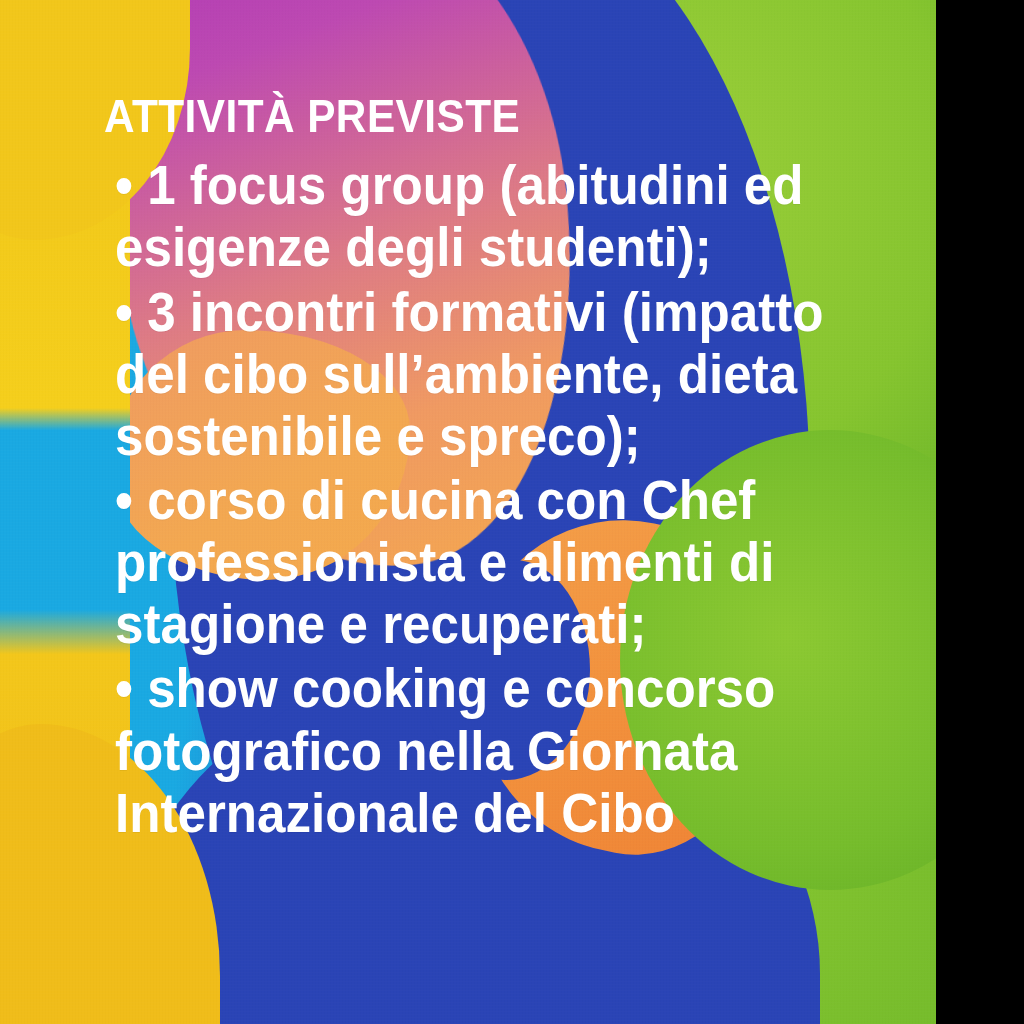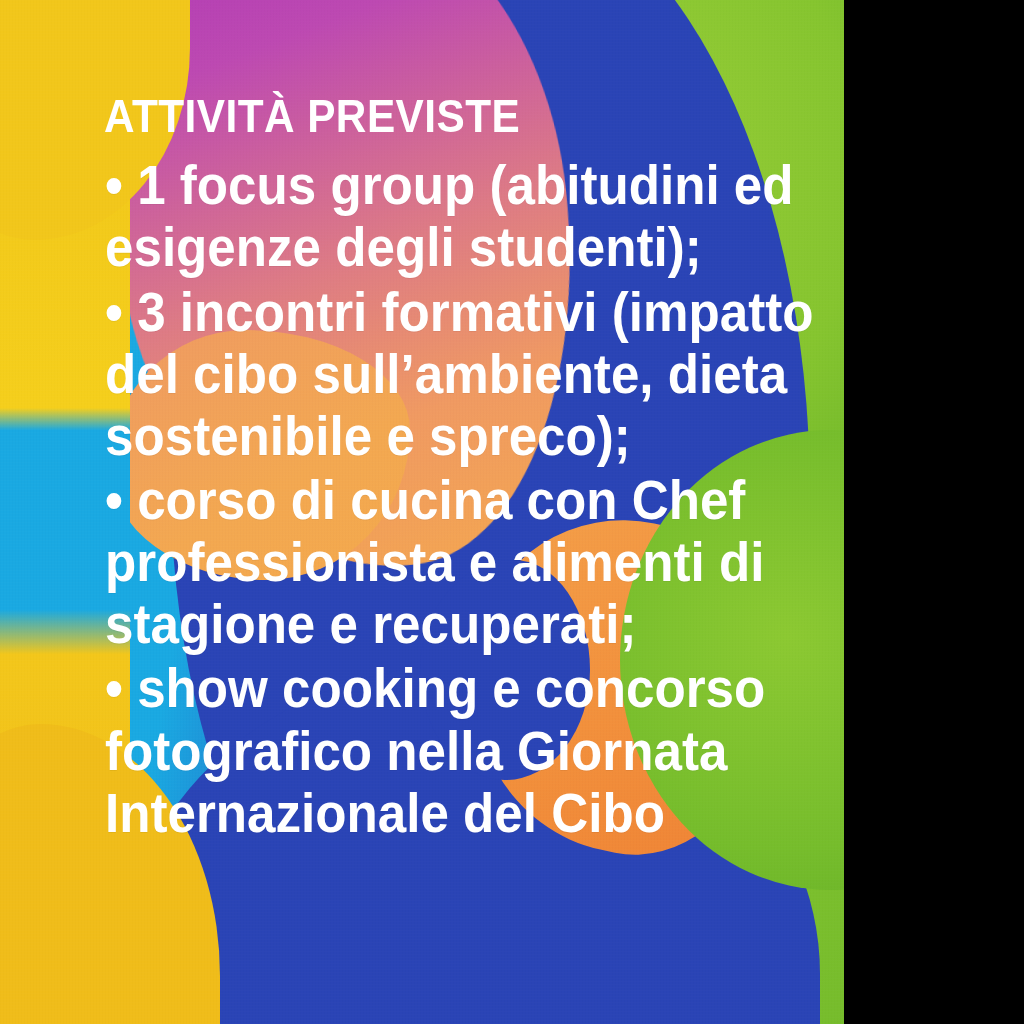--- a/index.html
+++ b/index.html
@@ -5,21 +5,21 @@
   html, body {
     margin: 0;
     padding: 0;
     background: #000;
   }
   body {
     font-family: "Liberation Sans", sans-serif;
   }
   .poster {
     position: relative;
-    width: 844px;
+    width: 936px;
     height: 1024px;
     overflow: hidden;
     background: #18a7e0;
   }
   
   .bg-base {
     position: absolute;
     inset: 0;
     background: linear-gradient(100deg, #1aa9e2 0%, #1aa9e2 28%, #2b44b4 55%, #2b44b4 72%, #6cbb2b 86%, #7ec62e 100%);
   }
@@ -159,21 +159,21 @@
     font-size: 46px;
     letter-spacing: 0.5px;
     line-height: 1.05;
     margin: 0 0 14px 0;
     text-transform: uppercase;
     transform: scaleX(0.92);
     transform-origin: left center;
   }
   .bullets {
     list-style: none;
-    margin: 1px;
+    margin: 11px;
     padding: 0;
   }
   .bullets li {
     color: #ffffff;
     font-family: "Liberation Sans", sans-serif;
     font-weight: bold;
     font-size: 55px;
     line-height: 1.13;
     margin: 0 0 2px 0;
     transform: scaleX(0.93);

